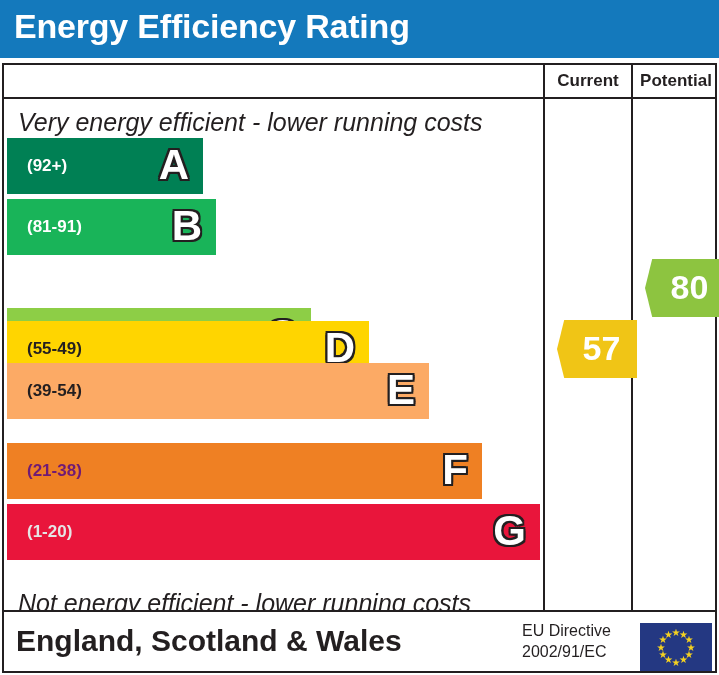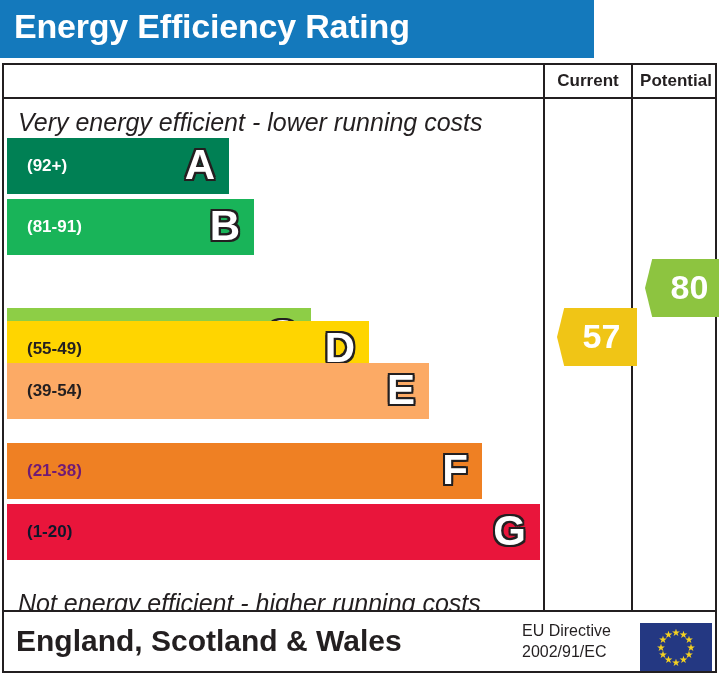--- a/index.html
+++ b/index.html
@@ -20,21 +20,21 @@
     height: 675px;
     box-sizing: border-box;
     background: #ffffff;
   }
 
   
   .title-bar {
     position: absolute;
     left: 0;
     top: 0;
-    width: 594px;
+    width: 719px;
     height: 58px;
     background: #1479bc;
     box-sizing: border-box;
     padding-left: 39px;
   }
   .title-text {
     position: absolute;
     left: 14px;
     top: 7px;
     font-size: 34px;
@@ -229,55 +229,55 @@
 
     <div class="hdr-row">
       <div class="hdr-cell hdr-potential">Potential</div>
       <div class="hdr-cell hdr-current">Current</div>
     </div>
 
     <div class="vsep vsep-1"></div>
     <div class="vsep vsep-2"></div>
 
     <div class="caption caption-top">Very energy efficient - lower running costs</div>
-    <div class="caption caption-bottom">Not energy efficient - higher running costs</div>
+    <div class="caption caption-bottom">Not energy efficient - lower running costs</div>
 
     <div class="bands" id="bands-container">
-        <div class="band" style="top: 73px; width: 222px; background: rgb(0, 128, 84); text-align: right;">
+        <div class="band" style="top: 73px; width: 196px; background: rgb(0, 128, 84); text-align: right;">
           <span class="band-range" style="color: rgb(255, 255, 255);">(92+)</span>
           <span class="band-letter">A</span>
         </div>
-        <div class="band" style="top: 134px; width: 247px; background: rgb(25, 180, 89);">
+        <div class="band" style="top: 134px; width: 209px; background: rgb(25, 180, 89);">
           <span class="band-range" style="color: rgb(255, 255, 255);">(81-91)</span>
           <span class="band-letter">B</span>
         </div>
         <div class="band" style="top: 195px; width: 304px; background: rgb(141, 206, 70); margin-top: 48px;">
           <span class="band-range" style="color: rgb(35, 31, 32);">(69-80)</span>
           <span class="band-letter">C</span>
         </div>
         <div class="band" style="top: 256px; width: 362px; background: rgb(255, 213, 0);">
           <span class="band-range" style="color: rgb(35, 31, 32);">(55-49)</span>
           <span class="band-letter">D</span>
         </div>
         <div class="band" style="top: 298px; width: 422px; background: rgb(252, 170, 101);">
           <span class="band-range" style="color: rgb(35, 31, 32);">(39-54)</span>
           <span class="band-letter">E</span>
         </div>
         <div class="band" style="top: 378px; width: 475px; background: rgb(239, 128, 35);">
           <span class="band-range" style="color: #701a75;">(21-38)</span>
           <span class="band-letter">F</span>
         </div>
         <div class="band" style="top: 439px; width: 533px; background: rgb(233, 21, 59);">
-          <span class="band-range" style="color: #0f172a;">(1-20)</span>
+          <span class="band-range" style="color: #e5e5e5;">(1-20)</span>
           <span class="band-letter">G</span>
         </div>
       </div>
 
     <div id="badges-container">
-        <div class="badge" style="left: 553px; width: 80px; top: 243px; background: rgb(240, 197, 22);">
+        <div class="badge" style="left: 553px; width: 80px; top: 255px; background: rgb(240, 197, 22);">
           <span class="badge-value">57</span>
         </div>
         <div class="badge" style="left: 641px; width: 80px; top: 194px; background: rgb(141, 196, 64);">
           <span class="badge-value">80</span>
         </div>
       </div>
   </div>
 
   <div class="footer">
     <div class="footer-region">England, Scotland &amp; Wales</div>

